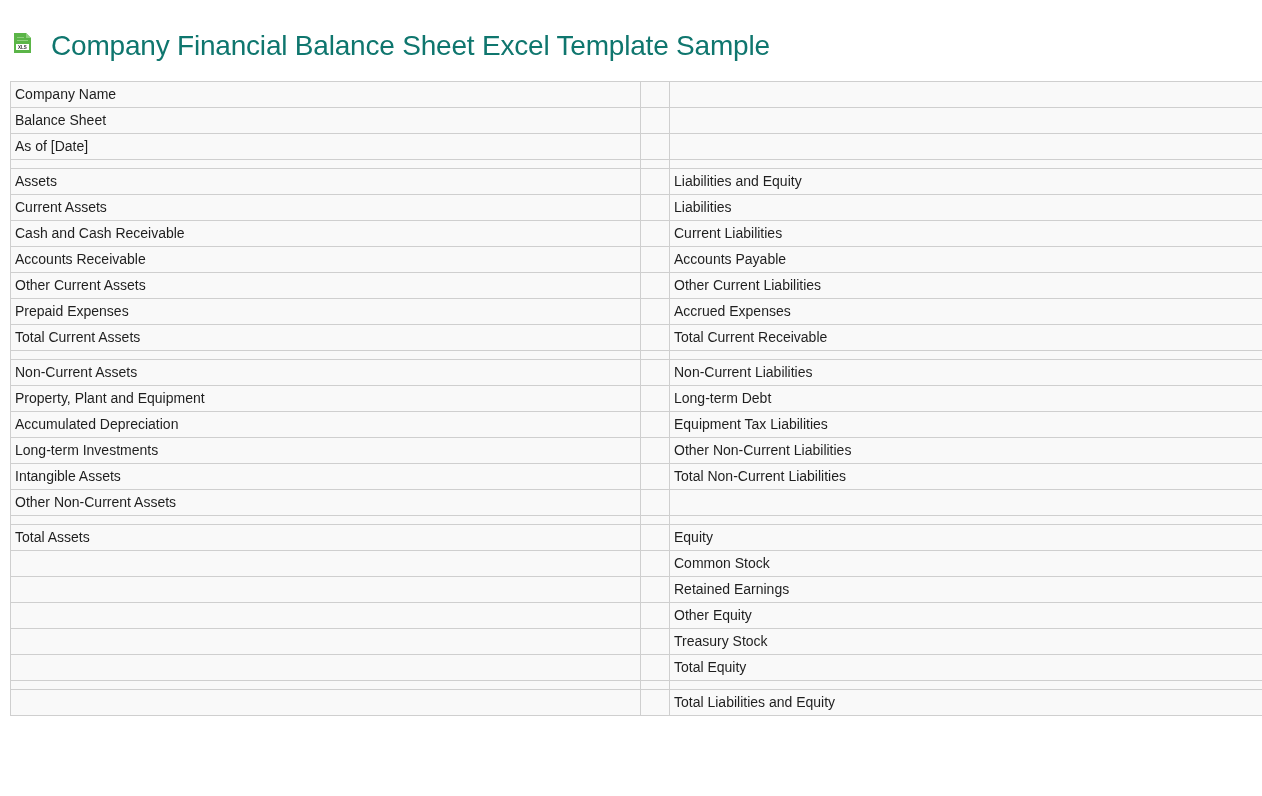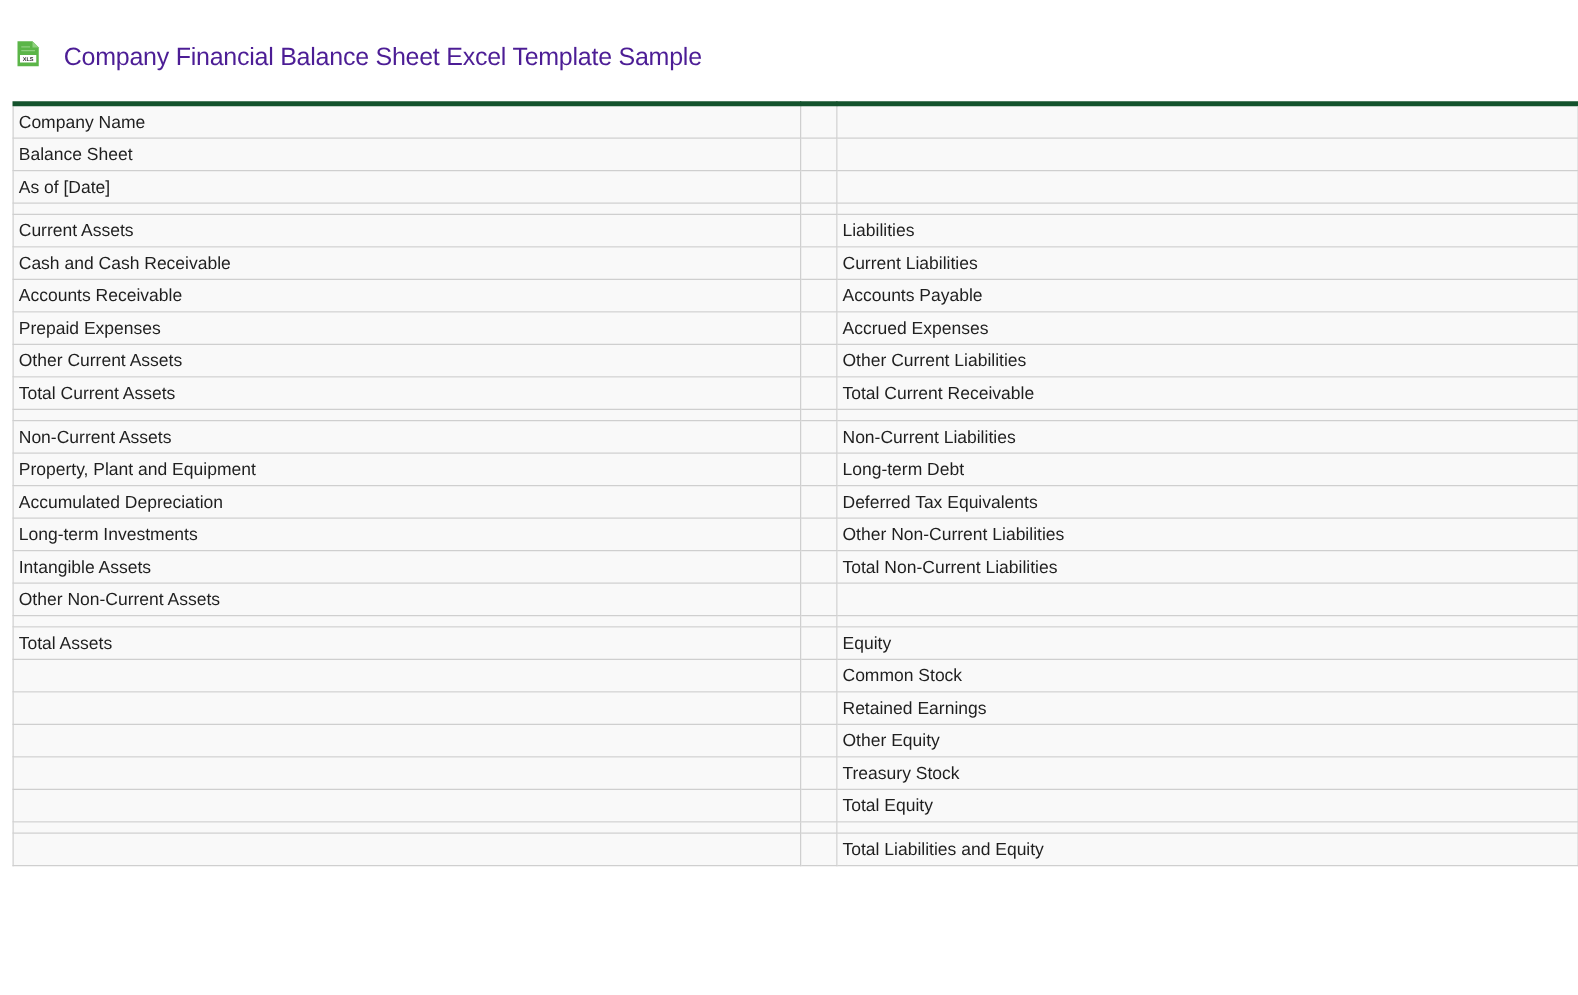--- a/index.html
+++ b/index.html
@@ -1,20 +1,20 @@
 <!DOCTYPE html>
 <html><head>
   <meta charset="utf-8">
   <style>
     html, body { margin: 0; padding: 0; background: #ffffff; }
     body { width: 1262px; height: 796px; overflow: hidden; font-family: "Liberation Sans", sans-serif; color: #222; }
     .header { position: relative; height: 81px; }
     .file-icon { position: absolute; left: 13px; top: 32px; width: 19px; height: 22px; }
-    .title { position: absolute; left: 51px; top: 30px; font-size: 20px; font-family: "Liberation Sans", sans-serif; color: #4c1d95; margin: 0; font-weight: normal; line-height: 32px; letter-spacing: -0.2px; }
-    table.sheet { position: absolute; left: 10px; top: 81px; width: 1252px; border-collapse: collapse; table-layout: fixed; border-top: 4px solid #14532d; }
+    .title { position: absolute; left: 51px; top: 30px; font-size: 28px; font-family: "Liberation Sans", sans-serif; color: #0f766e; margin: 0; font-weight: normal; line-height: 32px; letter-spacing: -0.2px; }
+    table.sheet { position: absolute; left: 10px; top: 81px; width: 1252px; border-collapse: collapse; table-layout: fixed; border-top: 1px solid #14532d; }
     table.sheet td { border: 1px solid #cfcfcf; background: #f9f9f9; font-size: 14px; padding: 0 4px; height: 25px; line-height: 25px; white-space: nowrap; overflow: hidden; color: #1f1f1f; }
     table.sheet tr.spacer td { height: 8px; line-height: 8px; padding: 0; }
     col.c1 { width: 630px; }
     col.c2 { width: 29px; }
     col.c3 { width: 593px; }
   </style>
 </head>
 <body>
 
 <div class="header">
@@ -50,43 +50,48 @@
         <td>As of [Date]</td>
         <td></td>
         <td></td>
       </tr>
       <tr class="spacer">
         <td></td>
         <td></td>
         <td></td>
       </tr>
       <tr>
+        <td>Assets</td>
+        <td></td>
+        <td>Liabilities and Equity</td>
+      </tr>
+      <tr>
         <td>Current Assets</td>
         <td></td>
         <td>Liabilities</td>
       </tr>
       <tr>
         <td>Cash and Cash Receivable</td>
         <td></td>
         <td>Current Liabilities</td>
       </tr>
       <tr>
         <td>Accounts Receivable</td>
         <td></td>
         <td>Accounts Payable</td>
       </tr>
       <tr>
+        <td>Other Current Assets</td>
+        <td></td>
+        <td>Other Current Liabilities</td>
+      </tr>
+      <tr>
         <td>Prepaid Expenses</td>
         <td></td>
         <td>Accrued Expenses</td>
-      </tr>
-      <tr>
-        <td>Other Current Assets</td>
-        <td></td>
-        <td>Other Current Liabilities</td>
       </tr>
       <tr>
         <td>Total Current Assets</td>
         <td></td>
         <td>Total Current Receivable</td>
       </tr>
       <tr class="spacer">
         <td></td>
         <td></td>
         <td></td>
@@ -97,21 +102,21 @@
         <td>Non-Current Liabilities</td>
       </tr>
       <tr>
         <td>Property, Plant and Equipment</td>
         <td></td>
         <td>Long-term Debt</td>
       </tr>
       <tr>
         <td>Accumulated Depreciation</td>
         <td></td>
-        <td>Deferred Tax Equivalents</td>
+        <td>Equipment Tax Liabilities</td>
       </tr>
       <tr>
         <td>Long-term Investments</td>
         <td></td>
         <td>Other Non-Current Liabilities</td>
       </tr>
       <tr>
         <td>Intangible Assets</td>
         <td></td>
         <td>Total Non-Current Liabilities</td>

